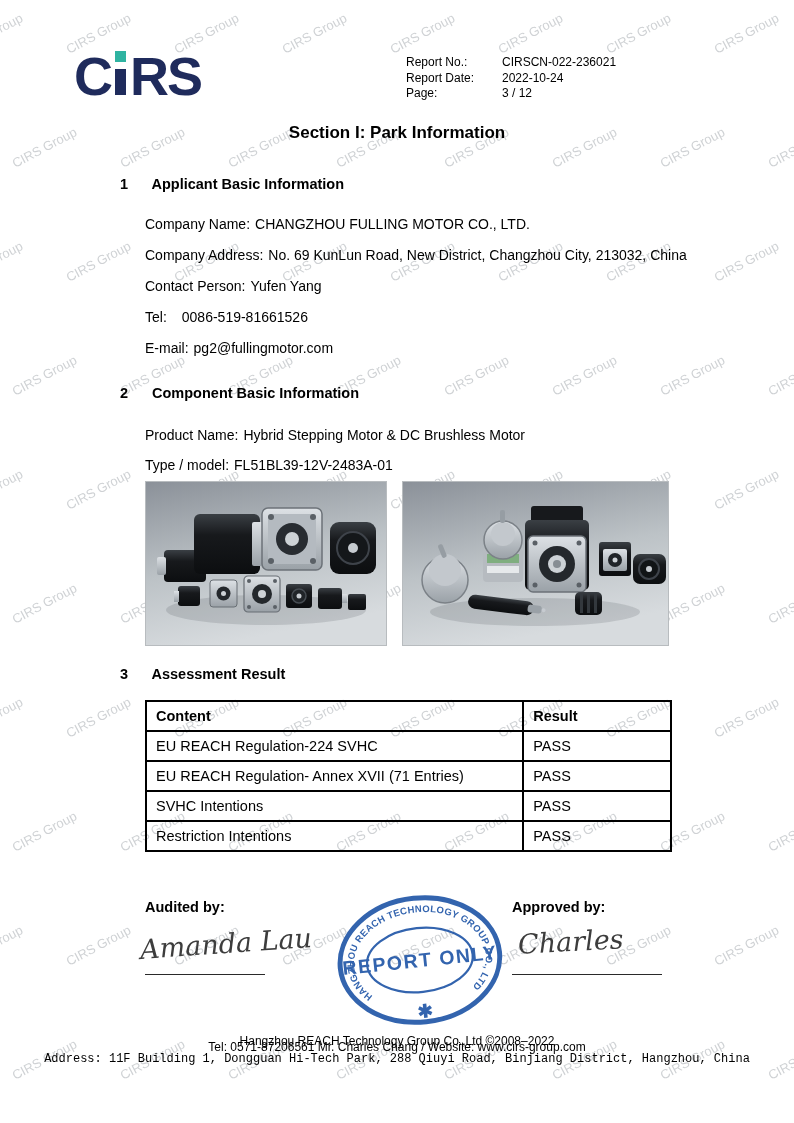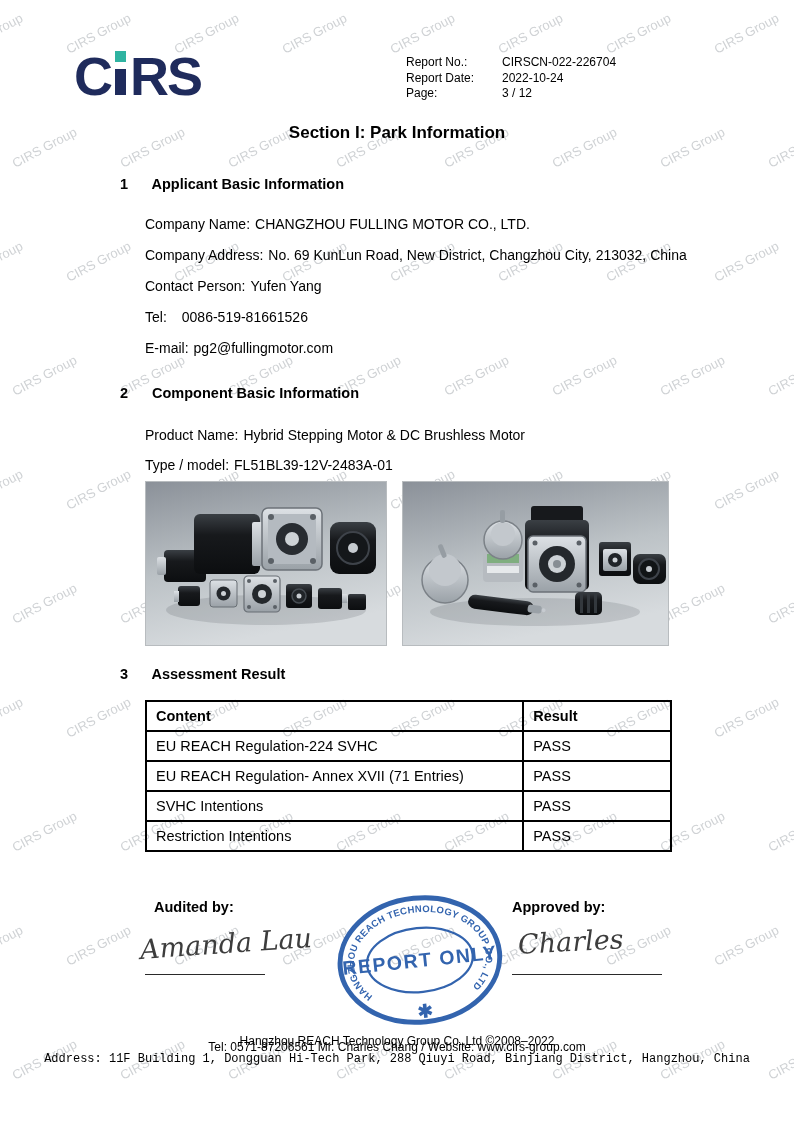--- a/index.html
+++ b/index.html
@@ -52,21 +52,21 @@
   .result-table th,.result-table td{
     border:2px solid #000;text-align:left;padding:0 9px;height:30px;
     font-weight:400;white-space:nowrap;
   }
   .result-table th{font-weight:700;}
   .col-content{width:378px;}
   .col-result{width:149px;}
 
   
   .sign-label{position:absolute;font-size:14.5px;font-weight:700;}
-  .sign-label.audited{left:154px;top:899px;}
+  .sign-label.audited{left:145px;top:899px;}
   .sign-label.approved{left:512px;top:899px;}
   .signature{
     position:absolute;font-family:"DejaVu Serif",serif;font-style:italic;
     color:#3d3d3d;white-space:nowrap;
   }
   .signature.audited{left:140px;top:928px;font-size:27px;transform:rotate(-4deg);}
   .signature.approved{left:518px;top:926px;font-size:27px;transform:rotate(-3deg);}
   .sig-line{position:absolute;border-top:1.6px solid #2a2a2a;height:0;}
   .sig-line.audited{left:145px;top:974px;width:120px;}
   .sig-line.approved{left:512px;top:974px;width:150px;}
@@ -175,21 +175,21 @@
 
     <svg class="logo-svg" width="134" height="66" viewBox="0 0 134 66">
       <text x="0" y="53" font-family="Liberation Sans, sans-serif" font-size="54" font-weight="bold" letter-spacing="-2" fill="var(--logo-navy)">C</text>
       <rect x="41" y="9" width="11" height="11" fill="var(--logo-teal)"></rect>
       <rect x="41" y="27" width="11" height="26" fill="var(--logo-navy)"></rect>
       <text x="56" y="53" font-family="Liberation Sans, sans-serif" font-size="54" font-weight="bold" letter-spacing="-2" fill="var(--logo-navy)">RS</text>
     </svg>
 
     <div class="report-info">
       <span>Report No.:</span>
-      <span>CIRSCN-022-226704</span>
+      <span>CIRSCN-022-236021</span>
       <span>Report Date:</span>
       <span>2022-10-24</span>
       <span>Page:</span>
       <span>3 / 12</span>
     </div>
 
     <div class="doc-title">Section I: Park Information</div>
 
     <div class="sec-heading" style="top:176px">
       <span class="sec-num">1</span>

